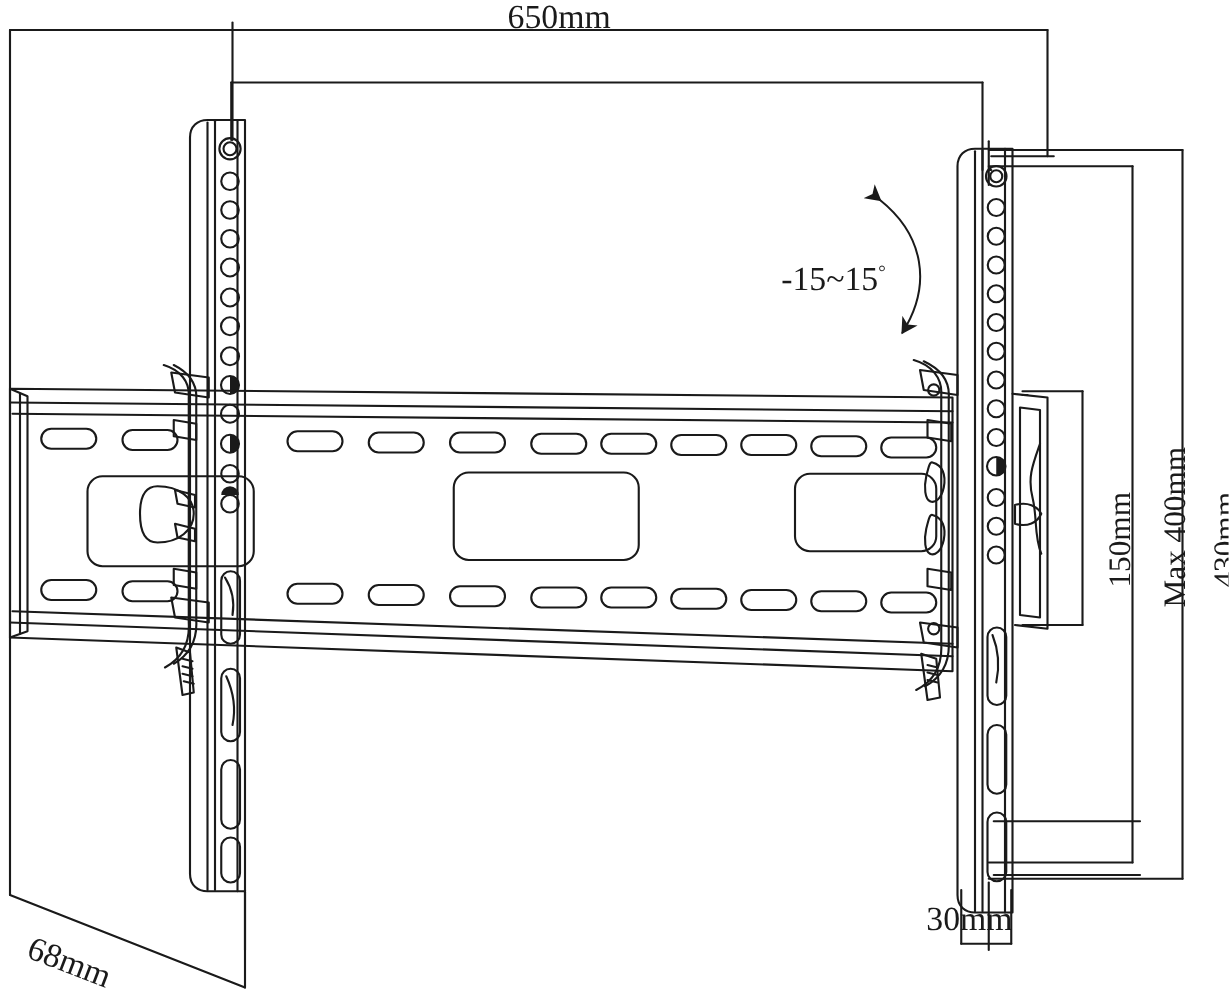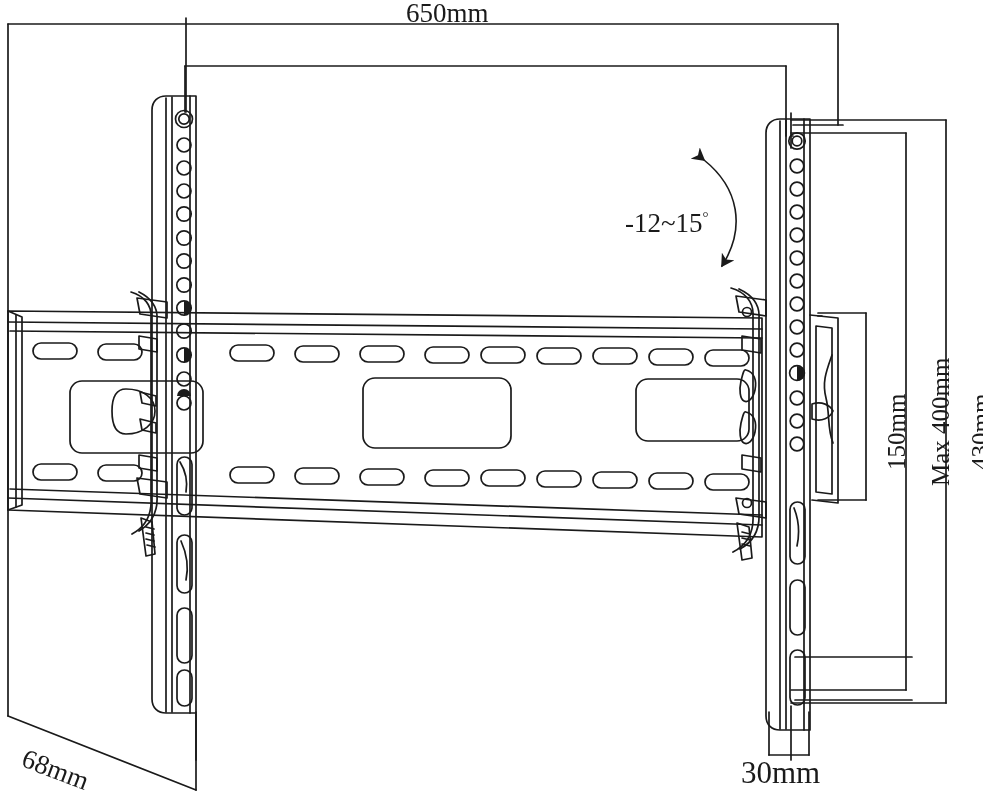--- a/index.html
+++ b/index.html
@@ -30,21 +30,21 @@
     position: absolute;
     color: #1a1a1a;
     white-space: nowrap;
     line-height: 1;
     font-family: "Liberation Serif", "DejaVu Serif", serif;
   }
   .dim-650 { left: 406px; top: 0px;  font-size: 27px; }
   .dim-620 { left: 377px; top: 40px; font-size: 27px; }
   .dim-angle { left: 625px; top: 210px; font-size: 27px; }
   .dim-angle sup { font-size: 15px; vertical-align: super; }
-  .dim-30 { left: 741px; top: 757px; font-size: 31px; text-align: right; }
+  .dim-30 { left: 741px; top: 722px; font-size: 27px; text-align: right; }
   .vert {
     transform-origin: 0 0;
     transform: rotate(-90deg);
   }
   .dim-150 { left: 884px; top: 470px; font-size: 25px; }
   .dim-400 { left: 928px; top: 486px; font-size: 25px; }
   .dim-430 { left: 968px; top: 470px; font-size: 25px; }
   .dim-68 {
     left: 28px; top: 745px; font-size: 27px;
     transform-origin: 0 0;
@@ -265,21 +265,21 @@
         <path d="M832,355 C826,372 822,382 826,398 C830,414 827,428 833,443"></path>
         <path d="M812,404 C822,401 830,405 833,411 C830,418 822,422 812,419 Z"></path>
       </g>
 
     </g>
   </svg>
 
   <div class="dim-label dim-650">650mm</div>
 
 
-  <div class="dim-label dim-angle"><span>-12~15</span><sup>°</sup></div>
+  <div class="dim-label dim-angle"><span>-15~15</span><sup>°</sup></div>
 
   <div class="dim-label dim-68">68mm</div>
 
   <div class="dim-label dim-30">30mm</div>
 
   <div class="dim-label vert dim-150">150mm</div>
 
   <div class="dim-label vert dim-400">Max 400mm</div>
 
   <div class="dim-label vert dim-430">430mm</div>

